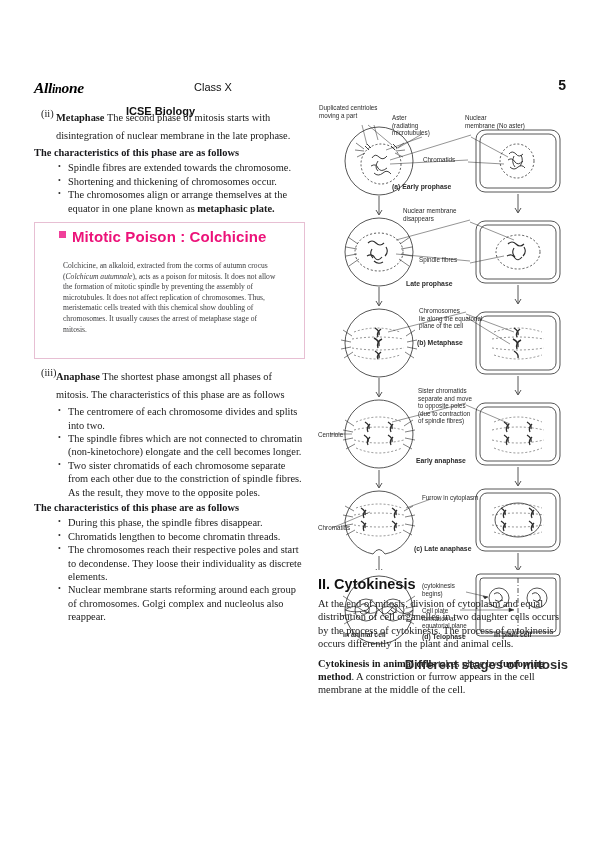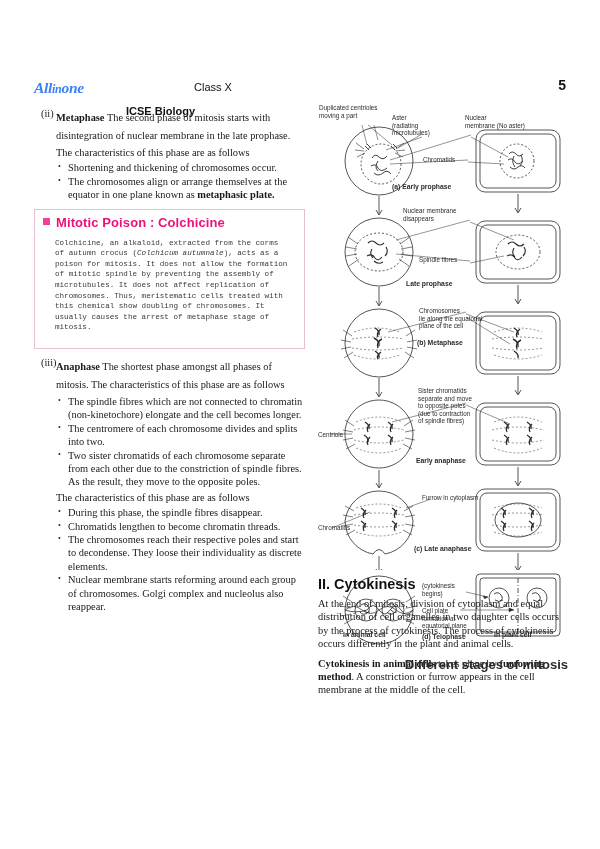--- a/index.html
+++ b/index.html
@@ -12,21 +12,21 @@
     overflow:hidden;
   }
   .page{position:absolute;left:0;top:0;width:600px;height:849px;}
 
   
   .header{position:absolute;left:34px;top:79px;width:532px;height:20px;}
   .brand{
     position:absolute;left:0;top:0;
     font-family:"Liberation Serif", serif;
     font-style:italic;font-weight:bold;
-    font-size:15px;color:#3b82f6;letter-spacing:-0.3px;
+    font-size:15px;color:#000000;letter-spacing:-0.3px;
   }
   .brand .lo{font-size:15.5px;}
   .brand .sm{font-size:12px;}
   .hdr-bold{
     position:absolute;left:92px;top:2px;
     font-family:"Liberation Sans", sans-serif;
     font-weight:bold;font-size:11px;color:#111;margin-top:24px;
   }
   .hdr-reg{
     position:absolute;left:160px;top:2px;
@@ -46,46 +46,46 @@
   
   .para{
     font-size:10.4px;line-height:13.4px;
     text-align:left;margin:0 0 2px 0;
     color:#17171a;
   }
   .numitem{position:relative;padding-left:22px;margin-bottom:3px;}
   .numitem .num{position:absolute;left:7px;top:0;font-size:10.4px;line-height:13.4px;}
   .numitem .body{font-size:10.4px;line-height:13.4px;}
   b{font-weight:bold;}
-  .sub{margin-left:22px;}
+  .sub{font-weight:bold;}
   .bullets{list-style:none;margin:0 0 2px 0;padding:0 0 0 34px;}
   .bullets li{
     position:relative;font-size:10.4px;line-height:13.4px;margin-bottom:0px;
   }
   .bullets li:before{
     content:"\2022";position:absolute;left:-10px;top:-1px;font-size:8px;color:#333;
   }
 
   
   .infobox{
     margin:7px 0 7px 0;border:1px solid #e7bfd3;
     background:#fff;padding:5px 8px 7px 8px;
     width:271px;box-sizing:border-box;
   }
   .infobox-title{
     font-family:"Liberation Sans", sans-serif;
-    color:#ec1279;font-weight:bold;font-size:13px;
-    margin:0 0 3px 0;position:relative;padding-left:13px;letter-spacing:0.1px;
+    color:#ec1279;font-weight:bold;font-size:15px;
+    margin:0 0 3px 16px;position:relative;padding-left:13px;letter-spacing:0.1px;
   }
   .infobox-title .sq{
     position:absolute;left:0;top:3px;width:7px;height:7px;background:#f0409a;
   }
   .infobox-body{
-    font-family:Liberation Mono, monospace;
-    font-size:7.6px;line-height:10.6px;color:#3a3a3c;margin:8px;padding-left:4px;
+    font-family:Liberation Serif, serif;
+    font-size:7.6px;line-height:10.6px;color:#3a3a3c;margin:16px;padding-left:4px;
   }
   .infobox-body i{font-style:italic;}
 
   
   .h2{
     font-family:"Liberation Sans", sans-serif;
     font-weight:bold;font-size:14.5px;color:#111;
     margin:0 0 5px 0;
   }
   .rpara{font-size:10.4px;line-height:13.4px;margin:0 0 6px 0;}
@@ -121,38 +121,39 @@
   </div>
 
   <div class="col-left">
 
     <div class="numitem">
       <span class="num">(ii)</span>
       <span class="body"><b>Metaphase</b><span> The second phase of mitosis starts with disintegration of nuclear membrane in the late prophase.</span></span>
     </div>
     <div class="para sub">The characteristics of this phase are as follows</div>
     <ul class="bullets">
+      <li>Spindle fibres are extended towards the chromosome.</li>
       <li>Shortening and thickening of chromosomes occur.</li>
       <li><span>The chromosomes align or arrange themselves at the equator in one plane known as </span><b>metaphasic plate.</b></li>
     </ul>
 
     <div class="infobox">
       <div class="infobox-title">
         <span class="sq"></span><span>Mitotic Poison : Colchicine</span>
       </div>
       <div class="infobox-body"><span>Colchicine, an alkaloid, extracted from the corms of autumn crocus (</span><i>Colchicum autumnale</i><span>), acts as a poison for mitosis. It does not allow the formation of mitotic spindle by preventing the assembly of microtubules. It does not affect replication of chromosomes. Thus, meristematic cells treated with this chemical show doubling of chromosomes. It usually causes the arrest of metaphase stage of mitosis.</span></div>
     </div>
 
     <div class="numitem">
       <span class="num">(iii)</span>
       <span class="body"><b>Anaphase</b><span> The shortest phase amongst all phases of mitosis. The characteristics of this phase are as follows</span></span>
     </div>
     <ul class="bullets">
+      <li>The centromere of each chromosome divides and splits into two.</li>
       <li>The spindle fibres which are not connected to chromatin (non-kinetochore) elongate and the cell becomes longer.</li>
-      <li>The centromere of each chromosome divides and splits into two.</li>
       <li>Two sister chromatids of each chromosome separate from each other due to the constriction of spindle fibres. As the result, they move to the opposite poles.</li>
     </ul>
 
     <div class="para sub">The characteristics of this phase are as follows</div>
     <ul class="bullets">
       <li>During this phase, the spindle fibres disappear.</li>
       <li>Chromatids lengthen to become chromatin threads.</li>
       <li>The chromosomes reach their respective poles and start to decondense. They loose their individuality as discrete elements.</li>
       <li>Nuclear membrane starts reforming around each group of chromosomes. Golgi complex and nucleolus also reappear.</li>
     </ul>

